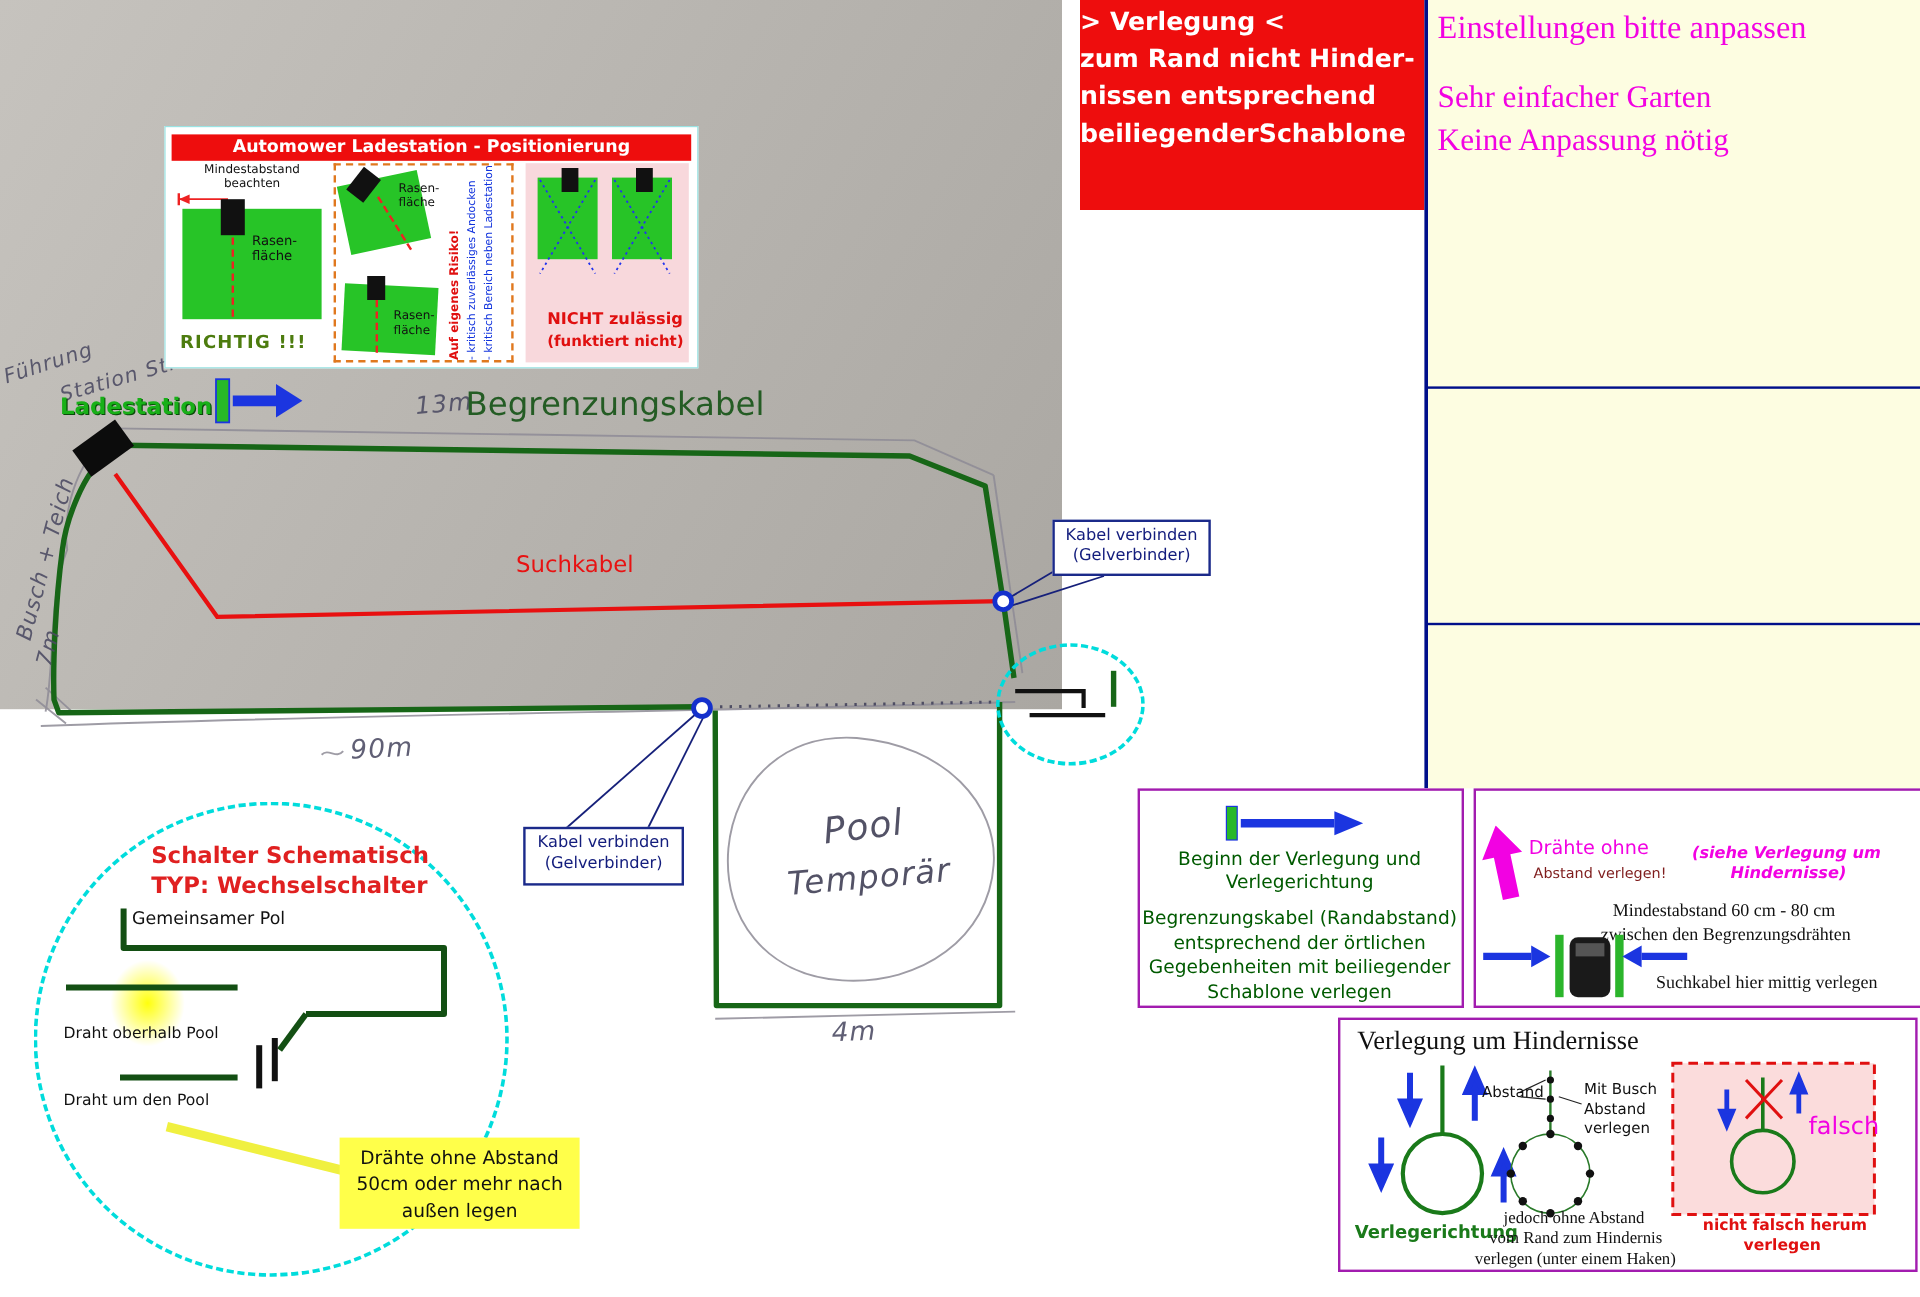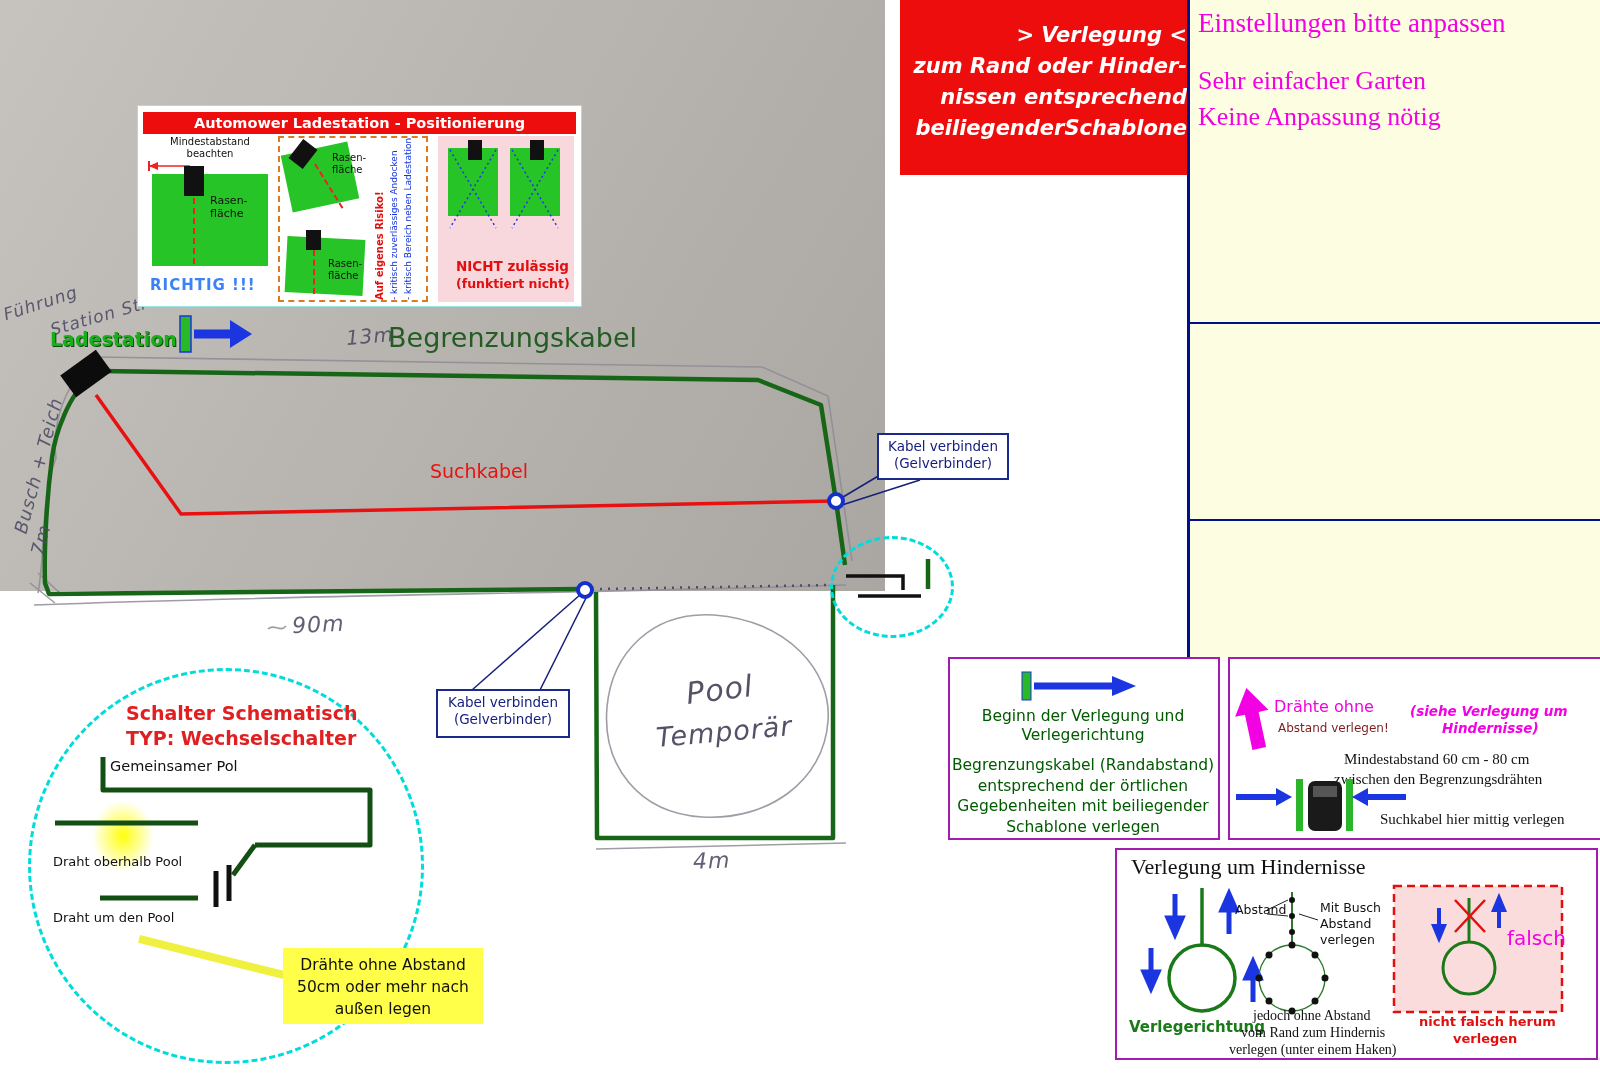--- a/index.html
+++ b/index.html
@@ -8,21 +8,21 @@
   .nw{white-space:nowrap;}
   
   #photo{left:0;top:293;width:885px;height:591px;background:linear-gradient(120deg,#c6c3be 0%,#b9b6b1 45%,#aaa7a2 100%);}
   .hw{font-style:italic;color:#4b4a62;letter-spacing:1px;opacity:.88;white-space:nowrap;}
   .callout{background:#fff;border:2px solid #1b2a8a;color:#131d7d;font-size:13.5px;line-height:17px;text-align:center;padding-top:3px;}
   
   #inset{left:137px;top:105px;width:443px;height:200px;background:#fff;border:1px solid #9ae3e3;}
   .inset-red{background:#ee0d0d;color:#fff;font-weight:bold;font-size:14.5px;text-align:center;line-height:22px;}
   .vtext{position:absolute;writing-mode:vertical-rl;transform:rotate(180deg);white-space:nowrap;}
   
-  #rednote{left:900px;top:0;width:287px;height:175px;background:#ee0d0d;color:#fff;font-weight:bold;font-style:italic;font-size:21px;line-height:31px;text-align:right;padding-top:20px;box-sizing:border-box;}
+  #rednote{left:900px;top:0;width:287px;height:175px;background:#ee0d0d;color:#fff;font-weight:bold;font-size:21px;line-height:31px;text-align:left;padding-top:3px;box-sizing:border-box;}
   #settings{left:1190px;top:0;width:410px;height:657px;background:#fdfde1;}
   .magenta-serif{font-family:"Liberation Serif",serif;color:#f202e2;}
   .navy{background:#000f8a;}
   .cyanbox{background:#fff;border:2px solid #a21caf;box-sizing:border-box;}
   .dgreen{color:#005a00;}
   .serif{font-family:"Liberation Serif",serif;}
   
   #bigcircle{left:28px;top:668px;width:390px;height:390px;border:3px dashed #00dcdc;border-radius:50%;background:#fff;}
   #smallcircle{left:830px;top:536px;width:118px;height:96px;border:3px dashed #00dcdc;border-radius:50%;background:transparent;}
   .sch-red{color:#e02020;font-size:19px;font-weight:bold;}
@@ -118,21 +118,21 @@
         <line x1="3" y1="6" x2="44" y2="6" stroke="#e22" stroke-width="1.5"></line>
         <polygon points="12,2 3,6 12,10" fill="#e22"></polygon>
       </svg>
       <div class="abs" style="left:6px;top:38px;width:116px;height:92px;background:#27c427;"></div>
       <div class="abs" style="left:38px;top:30px;width:20px;height:30px;background:#111;"></div>
       <div class="abs" style="left:47px;top:62px;height:66px;border-left:2px dashed #e22;"></div>
       <div class="abs" style="left:64px;top:58px;font-size:11px;color:#111;line-height:13px;">
         <div>Rasen-</div>
         <div>fläche</div>
       </div>
-      <div class="abs nw" style="left:4px;top:140px;font-size:15px;font-weight:bold;color:#3b82f6;letter-spacing:1px;">RICHTIG !!!</div>
+      <div class="abs nw" style="left:4px;top:140px;font-size:15px;font-weight:bold;color:#4d7c0f;letter-spacing:1px;">RICHTIG !!!</div>
     </div>
 
     <div class="abs" style="left:140px;top:30px;width:150px;height:166px;border:2px dashed #e0781e;box-sizing:border-box;">
       <div class="abs" style="left:6px;top:10px;width:68px;height:58px;background:#27c427;transform:rotate(-12deg);"></div>
       <div class="abs" style="left:14px;top:4px;width:18px;height:24px;background:#111;transform:rotate(38deg);"></div>
       <div class="abs" style="left:34px;top:26px;height:52px;border-left:2px dashed #e22;transform:rotate(-32deg);transform-origin:top;"></div>
       <div class="abs" style="left:52px;top:14px;font-size:10px;color:#111;line-height:12px;">
         <div>Rasen-</div>
         <div>fläche</div>
       </div>
@@ -161,21 +161,21 @@
             <line x1="120" y1="14" x2="74" y2="92"></line>
         </g>
       </svg>
       <div class="abs nw" style="left:18px;top:122px;width:100px;text-align:center;font-size:13.5px;font-weight:bold;color:#e01010;">NICHT zulässig</div>
       <div class="abs nw" style="left:18px;top:140px;width:100px;text-align:center;font-size:12.5px;font-weight:bold;color:#e01010;">(funktiert nicht)</div>
     </div>
   </div>
 
   <div id="rednote" class="abs">
     <div>&gt; Verlegung &lt;</div>
-    <div>zum Rand oder Hinder-</div>
+    <div>zum Rand nicht Hinder-</div>
     <div>nissen entsprechend</div>
     <div>beiliegenderSchablone</div>
   </div>
 
   <div id="settings" class="abs">
     <div class="abs magenta-serif nw" style="left:8px;top:8px;font-size:27px;">Einstellungen bitte anpassen</div>
     <div class="abs magenta-serif nw" style="left:8px;top:66px;font-size:26px;">Sehr  einfacher Garten</div>
     <div class="abs magenta-serif nw" style="left:8px;top:102px;font-size:26px;">Keine Anpassung nötig</div>
   </div>
   <div class="abs navy" style="left:1187px;top:0;width:3px;height:657px;"></div>

